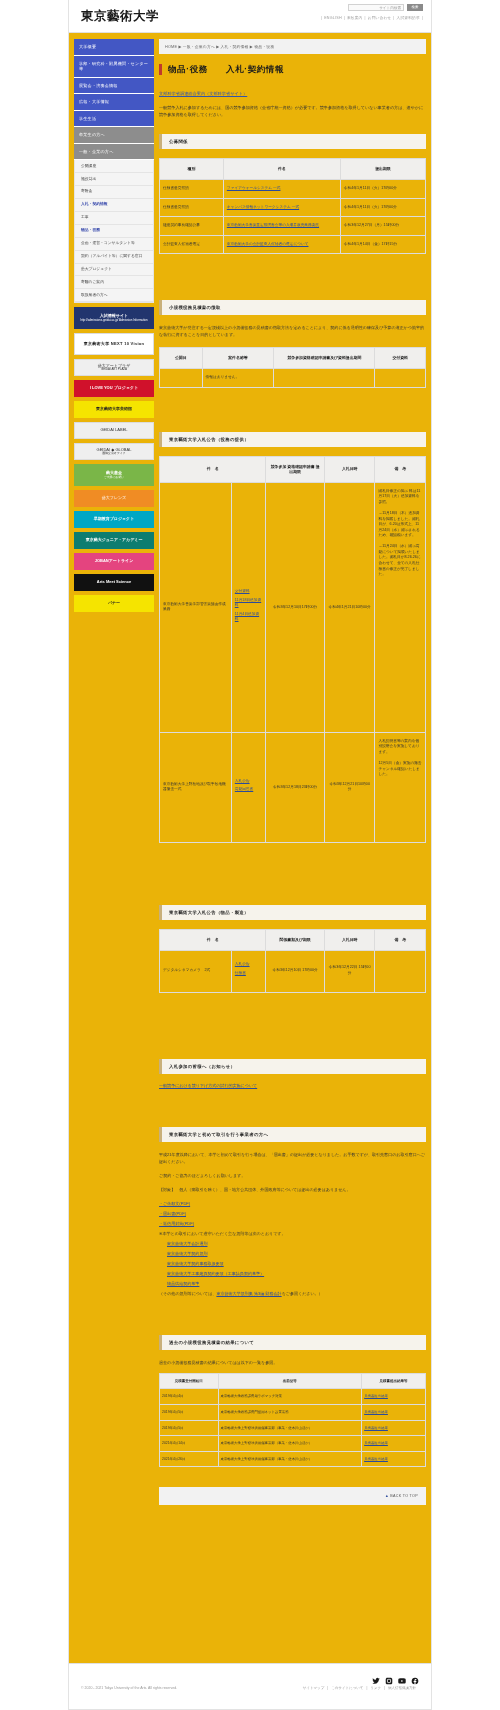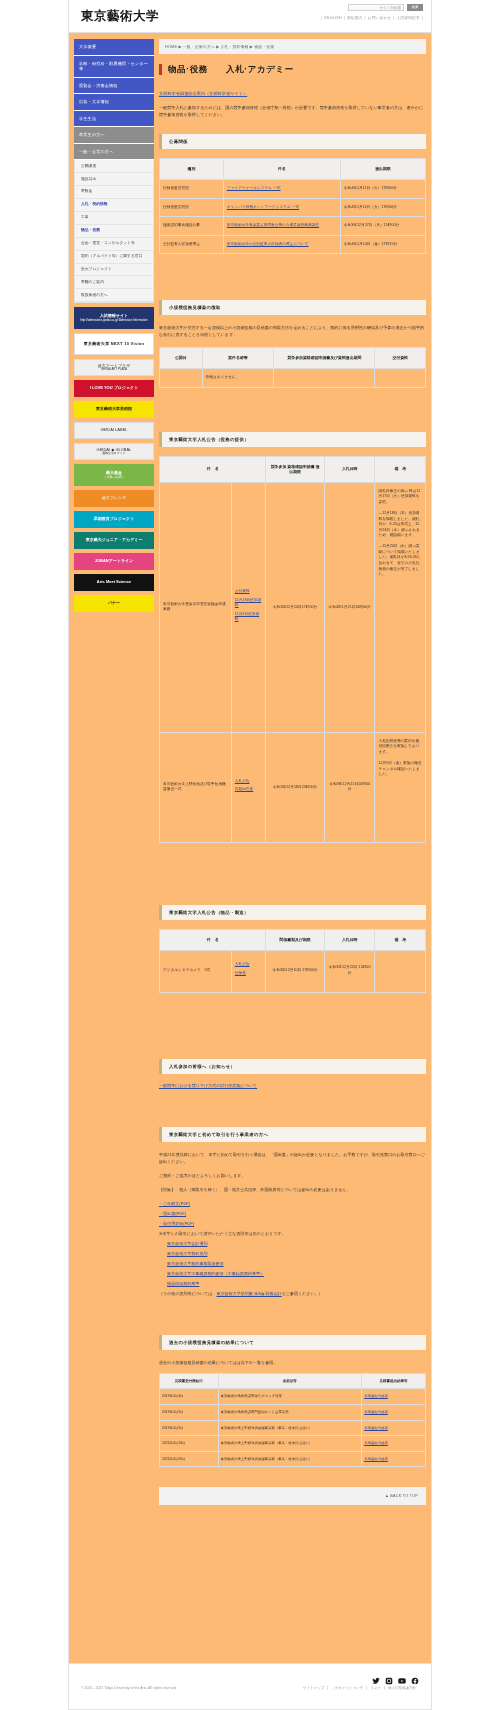--- a/index.html
+++ b/index.html
@@ -10,21 +10,21 @@
     font-family: "Liberation Sans", "DejaVu Sans", sans-serif;
     -webkit-font-smoothing: antialiased;
   }
   body { width: 500px; height: 1710px; overflow: hidden; position: relative; }
 
   .page { width: 500px; background: #fff; position: relative; }
 
   
   .frame {
     position: absolute; left: 68px; top: 0; width: 364px; height: 1663px;
-    background: #fdba74; border-left: 1px solid #e3e3e3; border-right: 1px solid #e3e3e3;
+    background: #eab308; border-left: 1px solid #e3e3e3; border-right: 1px solid #e3e3e3;
   }
 
   
   .site-header {
     position: relative; height: 33px; background: #fff;
     border-bottom: 1px solid #e0e0e0;
   }
   .logo {
     position: absolute; left: 12px; top: 8px;
     font-family: "DejaVu Serif", "Liberation Serif", serif;
@@ -249,21 +249,21 @@
         </div>
         <div class="banner b-yellow">
           <span>バナー</span>
         </div>
       </div>
 
       <div class="main">
 
         <div class="breadcrumb">HOME ▶ 一般・企業の方へ ▶ 入札・契約情報 ▶ 物品・役務</div>
 
-        <h1 class="page-title">物品·役務　　入札·アカデミー</h1>
+        <h1 class="page-title">物品·役務　　入札·契約情報</h1>
 
         <a class="intro-link">文部科学省調達総合案内（文部科学省サイト）</a>
         <p class="intro-text">一般競争入札に参加するためには、国の競争参加資格（全省庁統一資格）が必要です。競争参加資格を取得していない事業者の方は、速やかに競争参加資格を取得してください。</p>
 
         <div class="sec-head">公募関係</div>
         <table class="tbl">
           <colgroup>
               <col style="width:24%">
               <col style="width:44%">
               <col style="width:32%">

